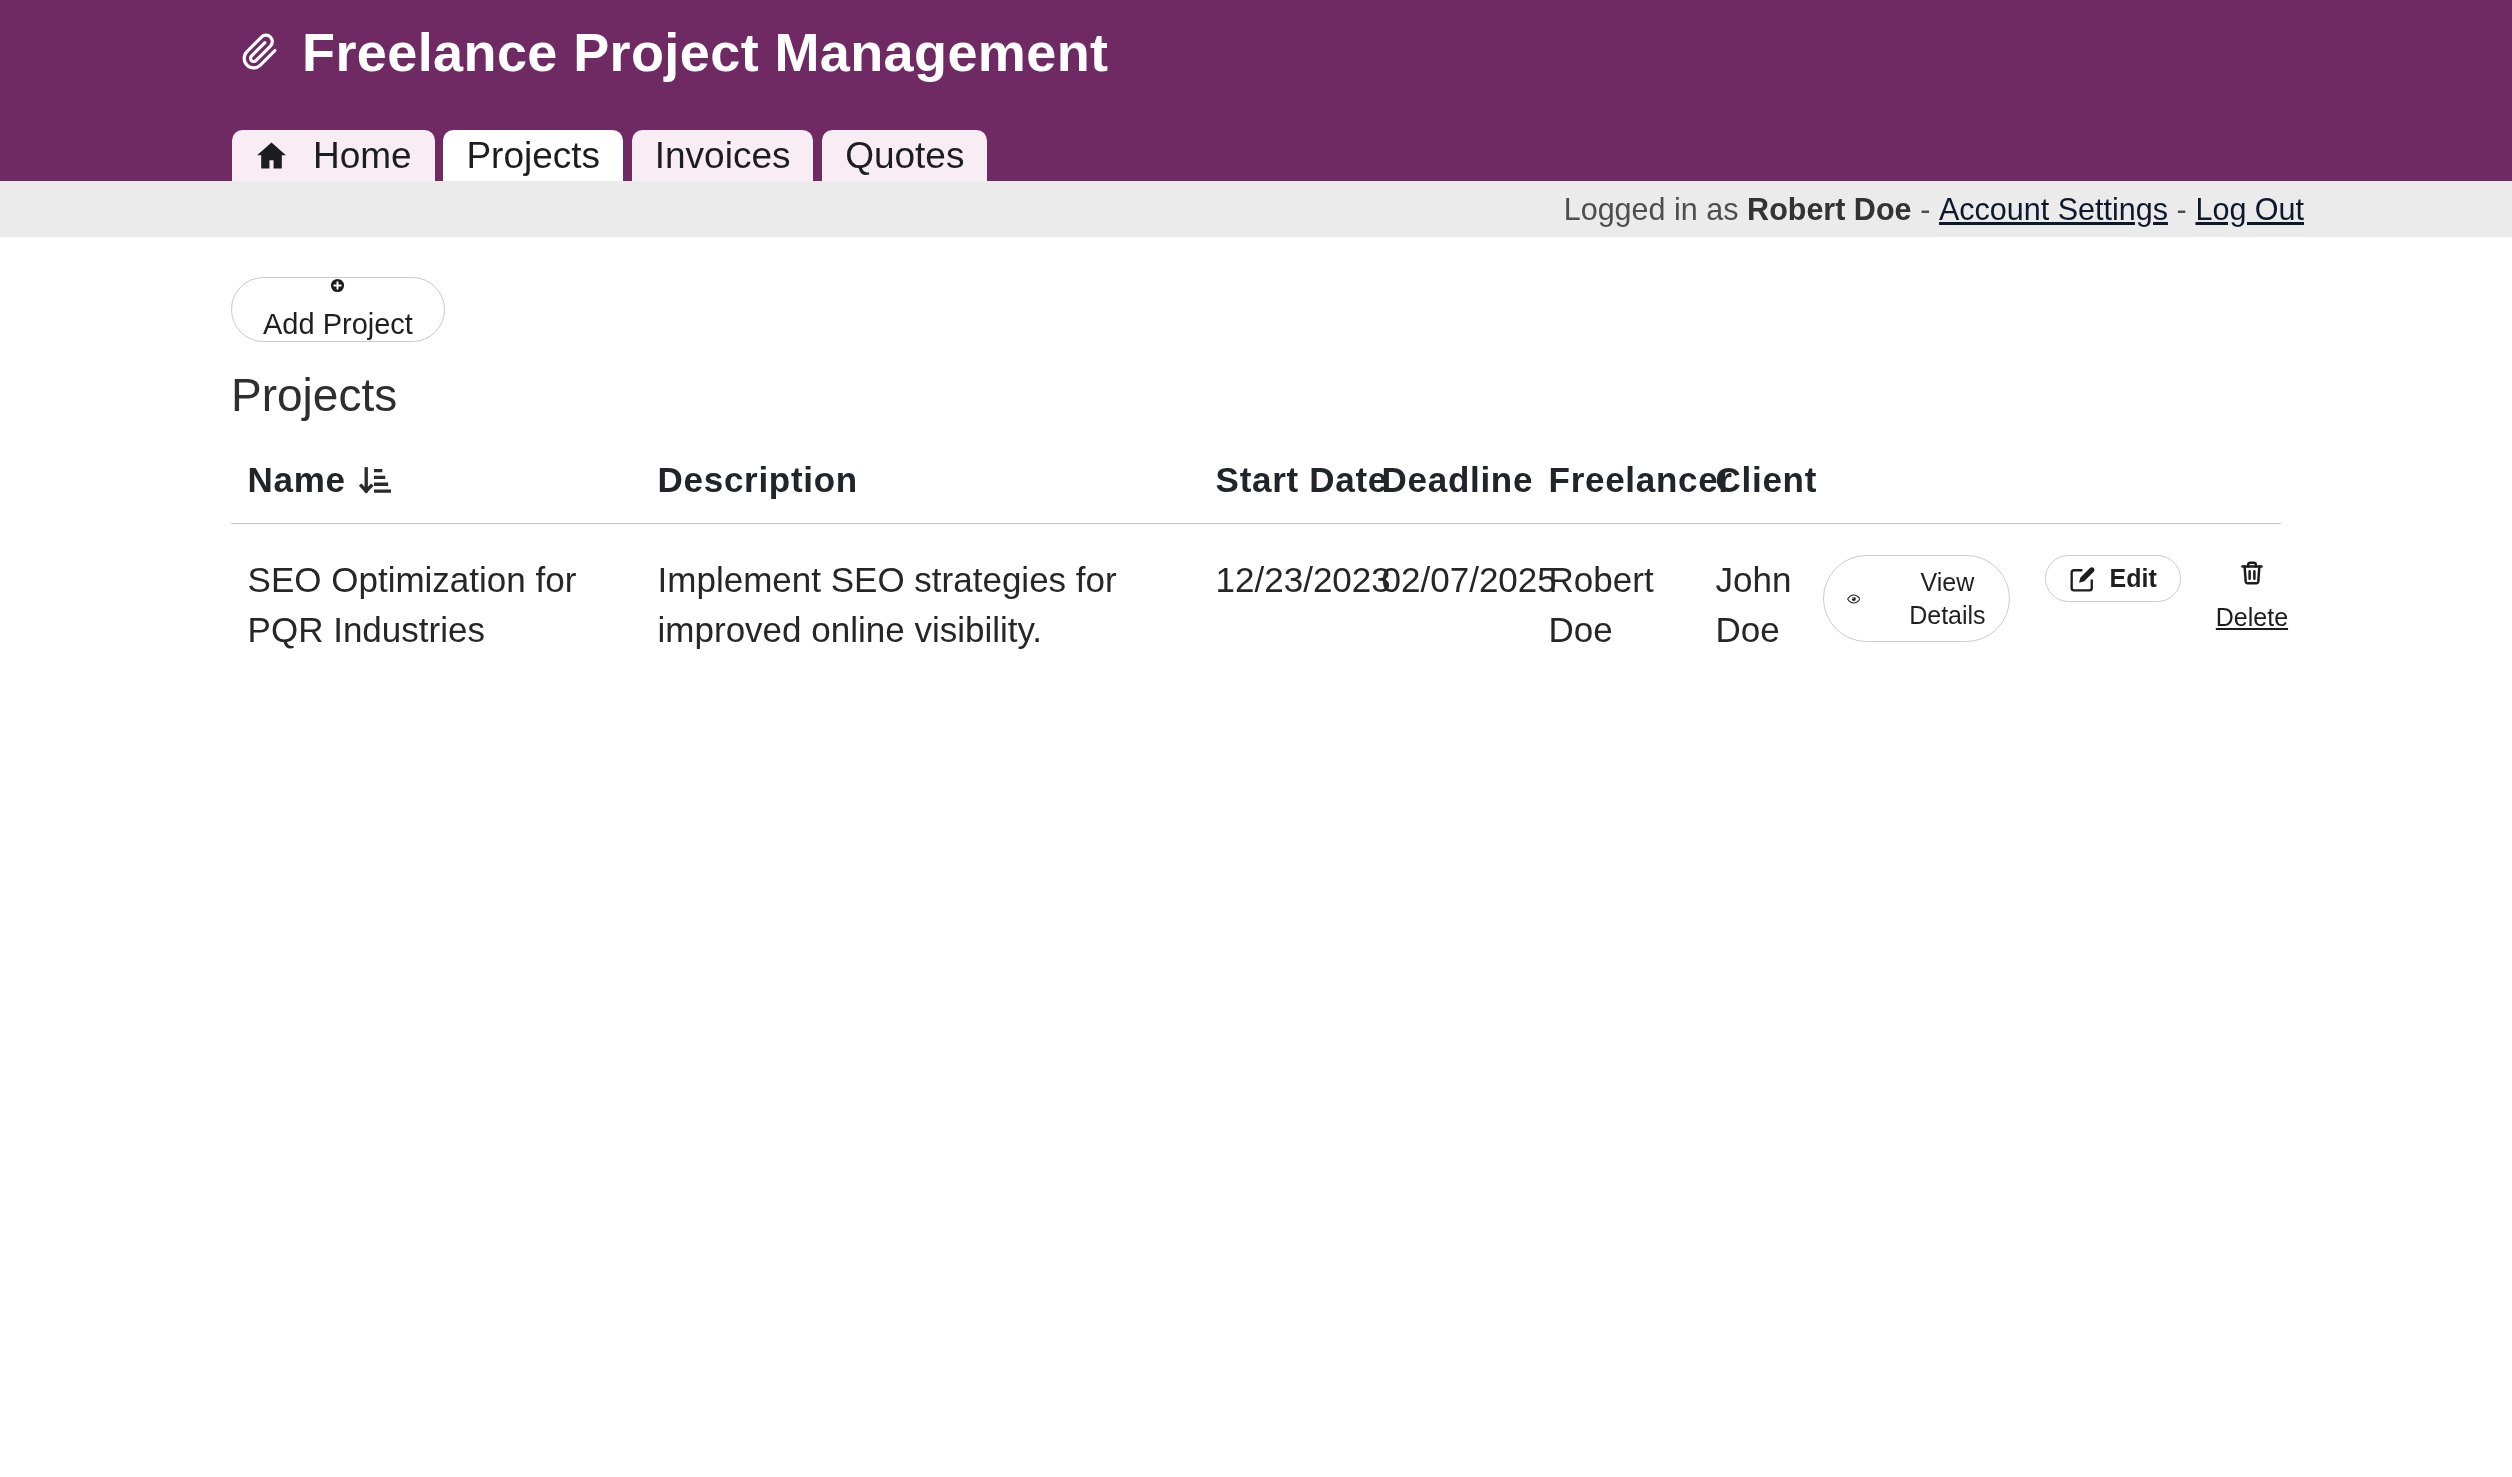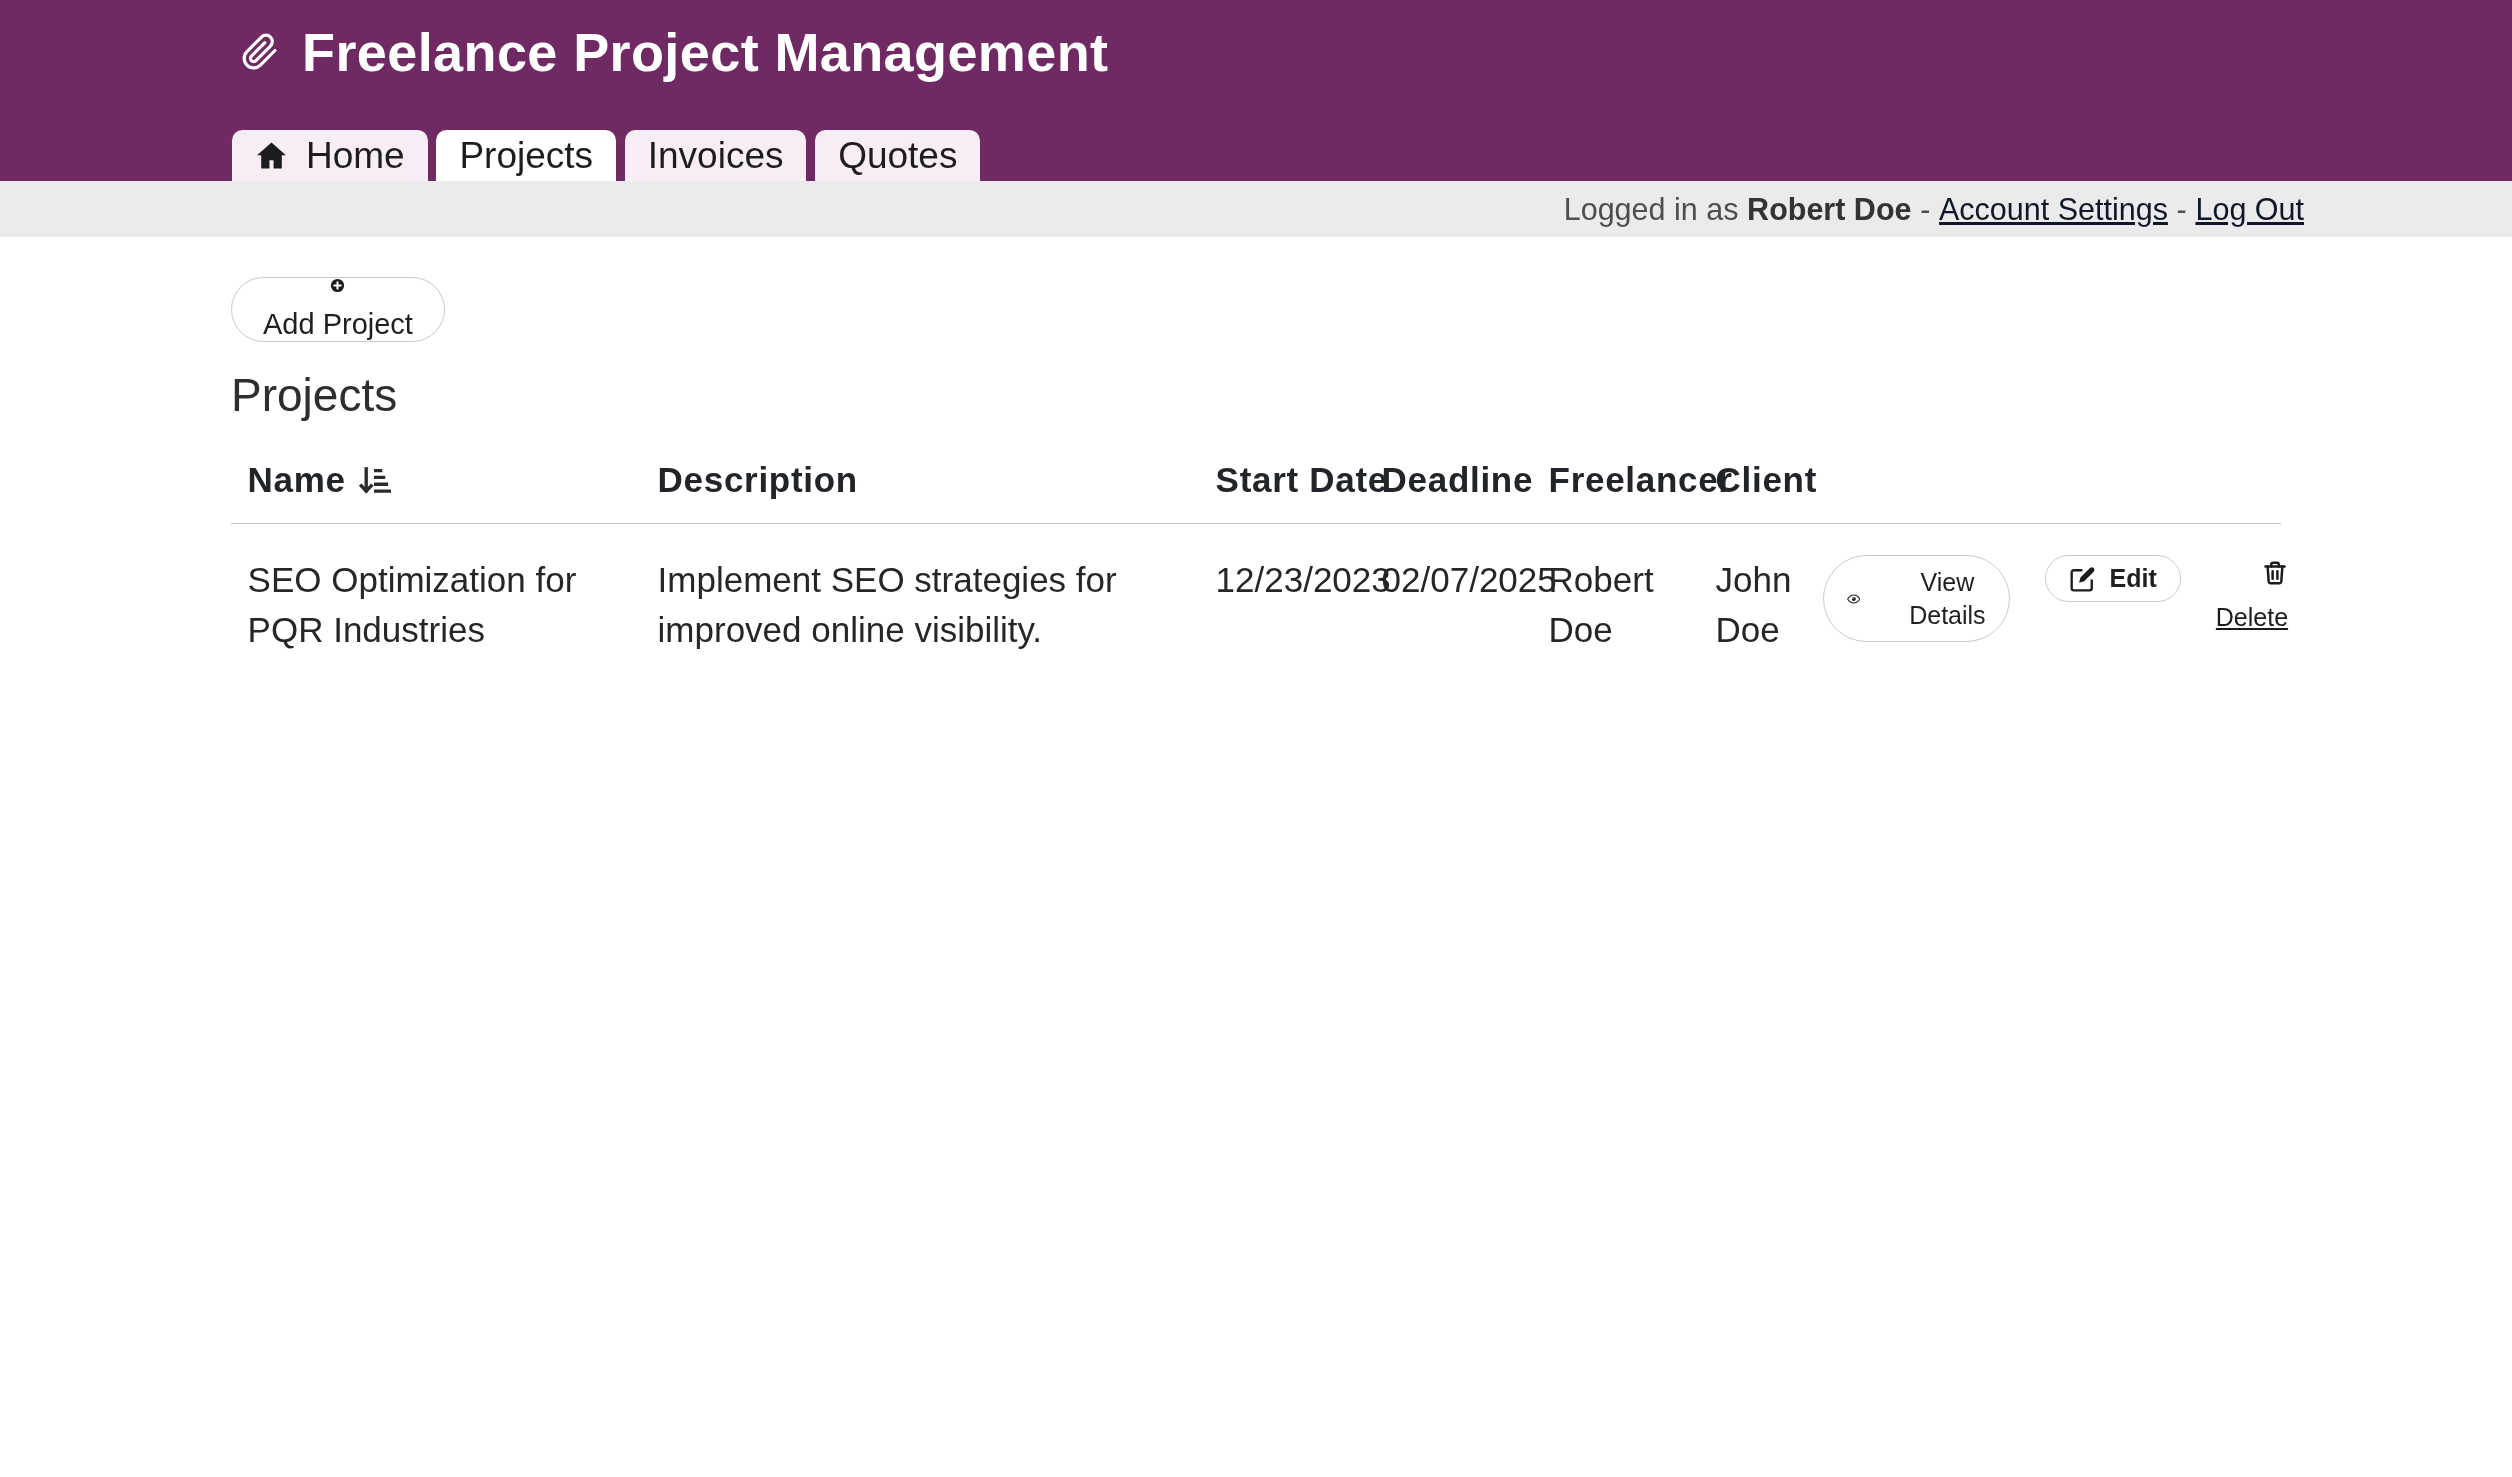--- a/index.html
+++ b/index.html
@@ -40,21 +40,21 @@
   .tabs {
     position: absolute;
     left: 232px;
     bottom: 0;
     display: flex;
     gap: 8.7px;
   }
   .tab {
     display: flex;
     align-items: center;
-    gap: 18px;
+    gap: 25px;
     height: 51px;
     padding: 0 23px;
     background: #f8edf5;
     border-radius: 10.5px 10.5px 0 0;
     font-size: 37px;
     color: #1d1d1f;
     cursor: pointer;
     white-space: nowrap;
   }
   .tab.active { background: #ffffff; }
@@ -144,21 +144,21 @@
     color: #1f1f1f;
     cursor: pointer;
     font-family: inherit;
   }
   .btn-view { padding: 9.6px 23px; max-width: 187px; }
   .btn-view .lbl { max-width: 98px; margin-left: 36px; }
   .btn-edit { padding: 6.1px 23px; font-weight: bold; }
   .delete-link {
     display: flex;
     flex-direction: column;
-    align-items: flex-end;
+    align-items: center;
     gap: 5.2px;
     margin-top: 3.5px;
     font-size: 25px;
     color: #1c1c1c;
     cursor: pointer;
     text-decoration: none;
   }
   .delete-link .lbl { text-decoration: underline; }
 </style>
 </head>

